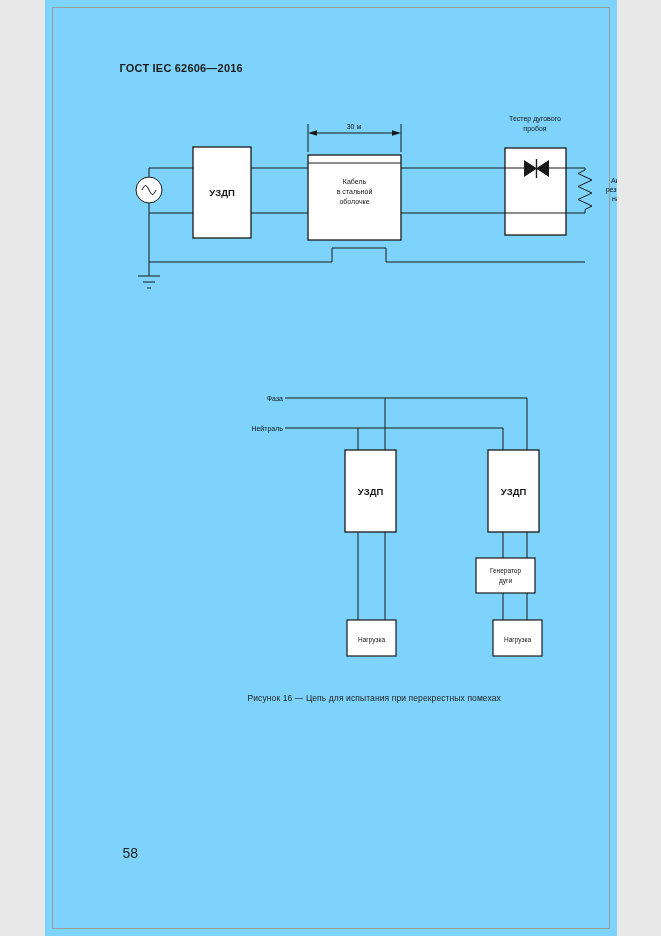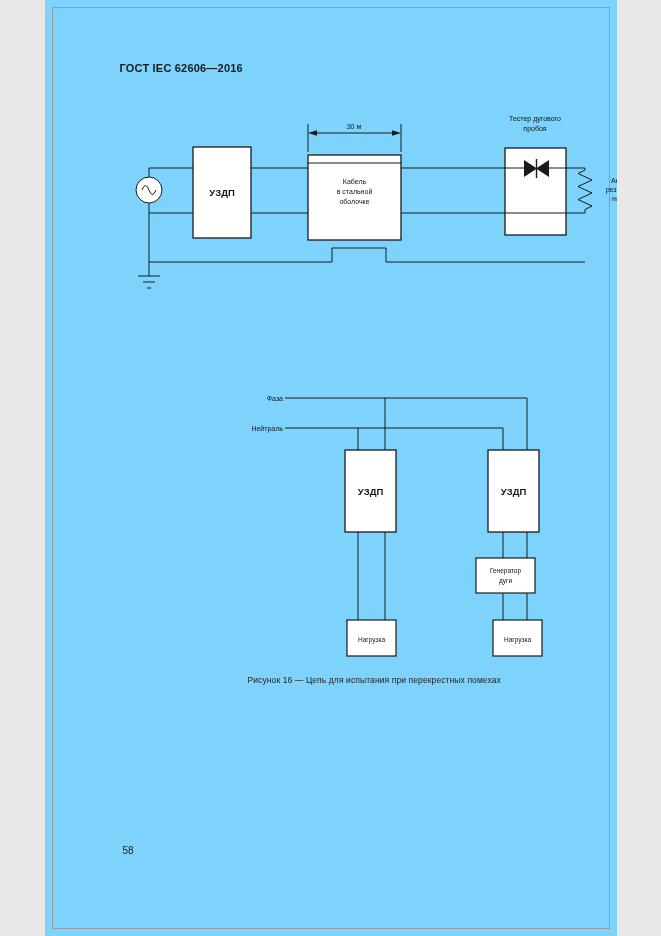--- a/index.html
+++ b/index.html
@@ -14,23 +14,23 @@
     border:1px solid #9a9a9a; pointer-events:none;
   }
   .doc-header {
     position:absolute; left:75px; top:62px;
     font-size:11px; font-weight:bold; letter-spacing:0.2px; white-space:nowrap;
   }
   .caption {
     position:absolute; font-size:8.5px; color:#222; white-space:nowrap; letter-spacing:0.1px;
   }
   .caption-15 { left:88px; top:314px; }
-  .caption-16 { left:203px; top:675px; }
+  .caption-16 { left:203px; top:693px; }
   .page-number {
-    position:absolute; left:78px; top:845px; font-size:10px; color:#222;
+    position:absolute; left:78px; top:845px; font-size:14px; color:#222;
   }
   svg.diagrams { position:absolute; left:0; top:0; }
   svg text { stroke:none; fill:#141414; }
   .lbl  { font-family:"Liberation Sans", sans-serif; font-size:7px; }
   .lbl-sm { font-family:"Liberation Sans", sans-serif; font-size:6.5px; }
   .lbl-bold { font-family:"Liberation Sans", sans-serif; font-size:9.5px; font-weight:bold; }
 </style>
 </head>
 <body>
 

